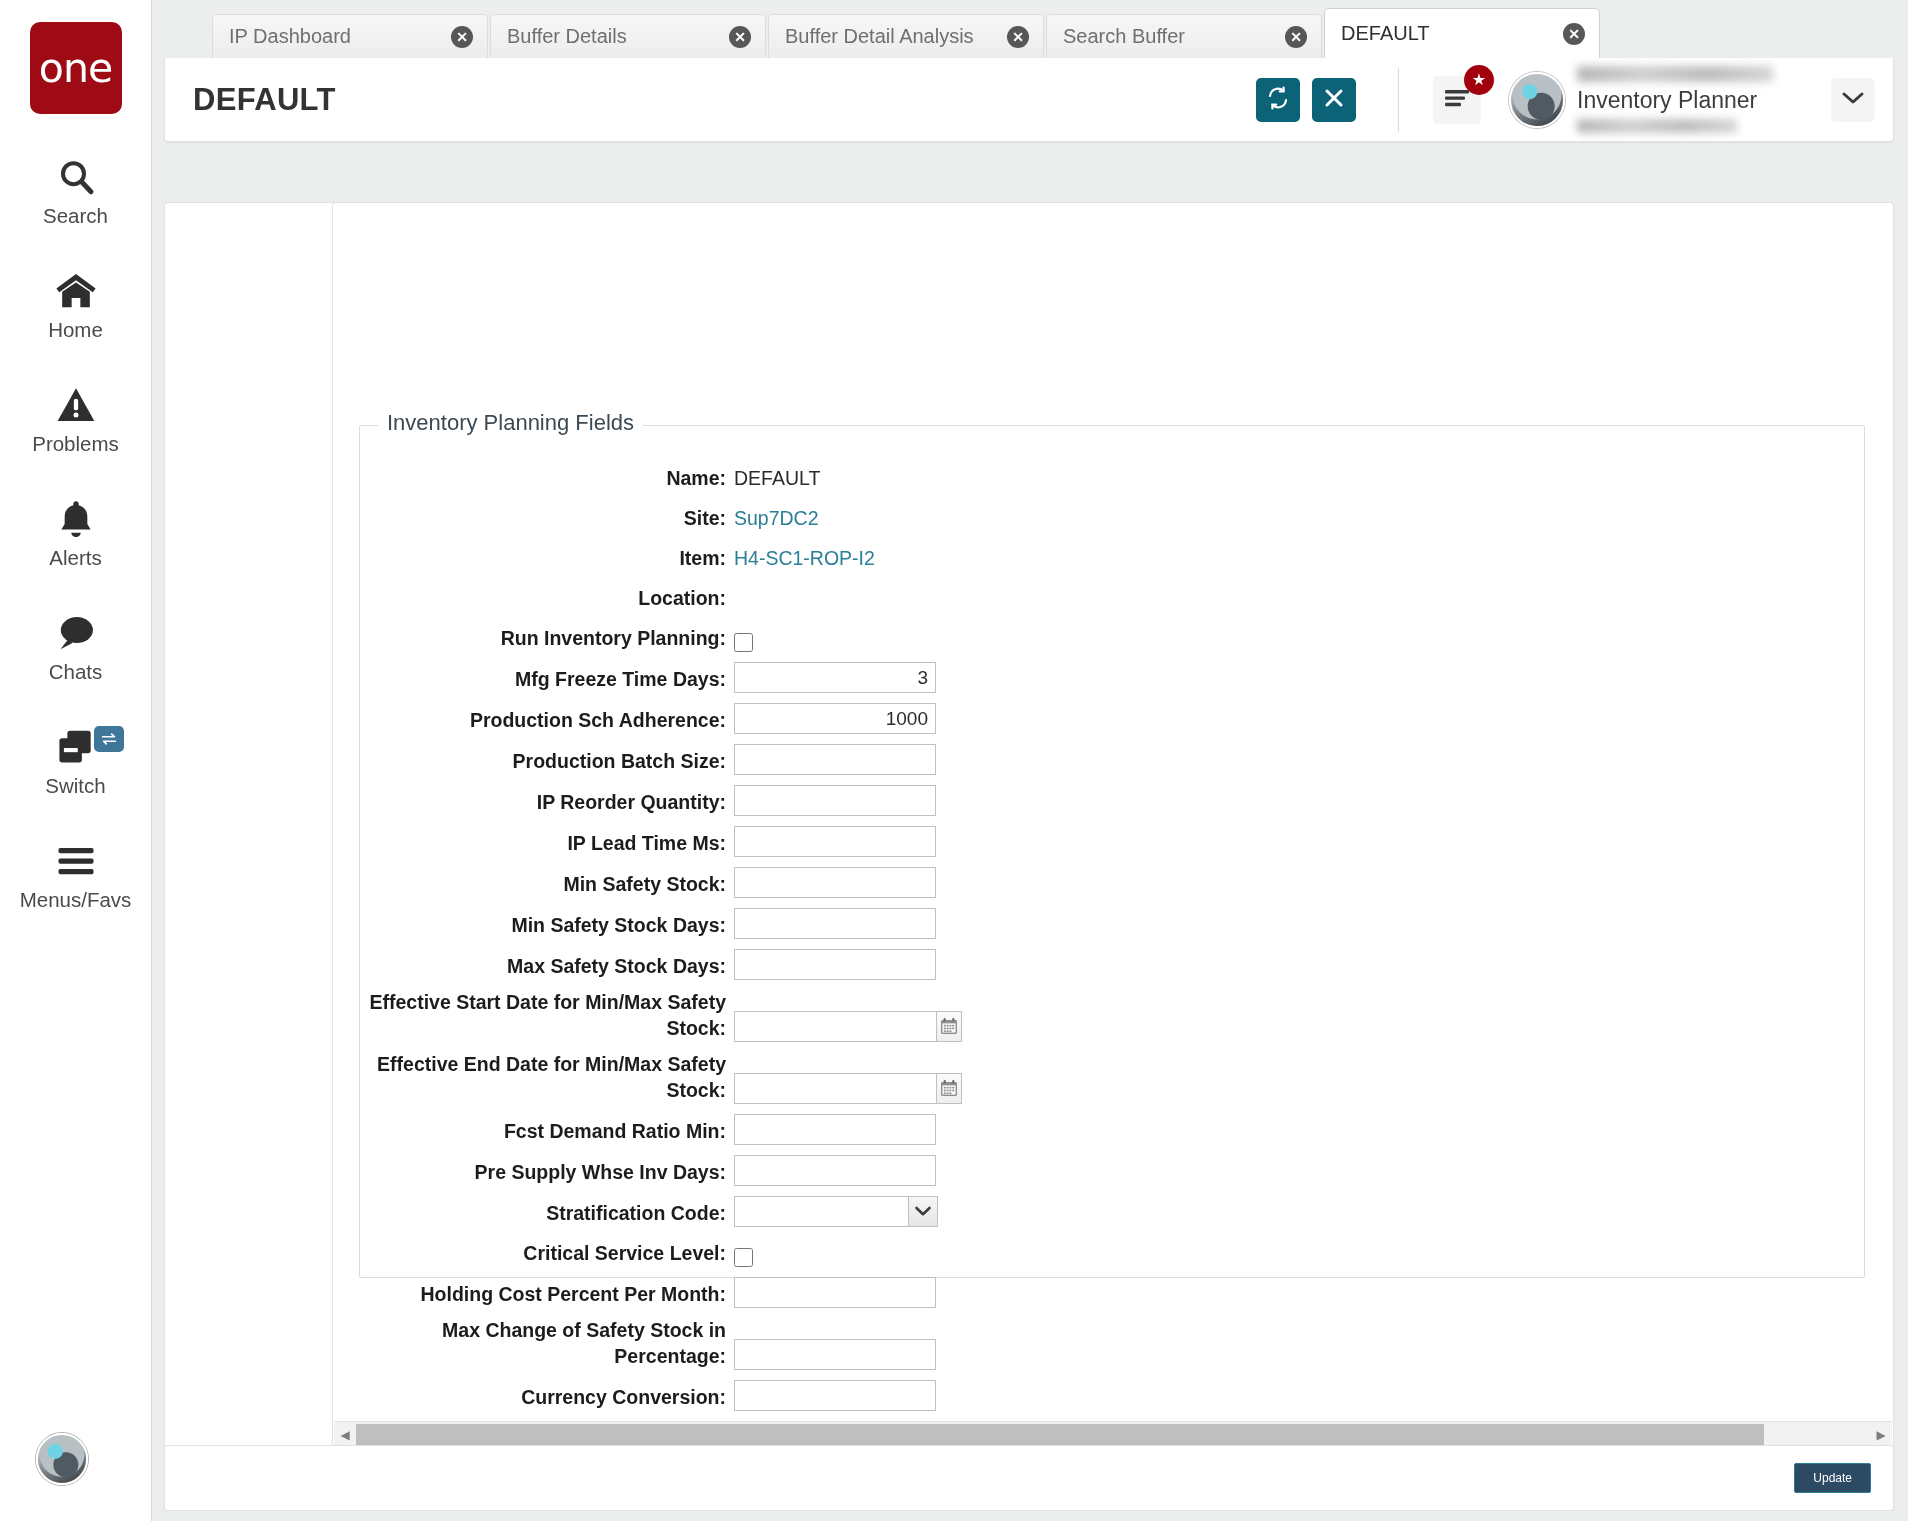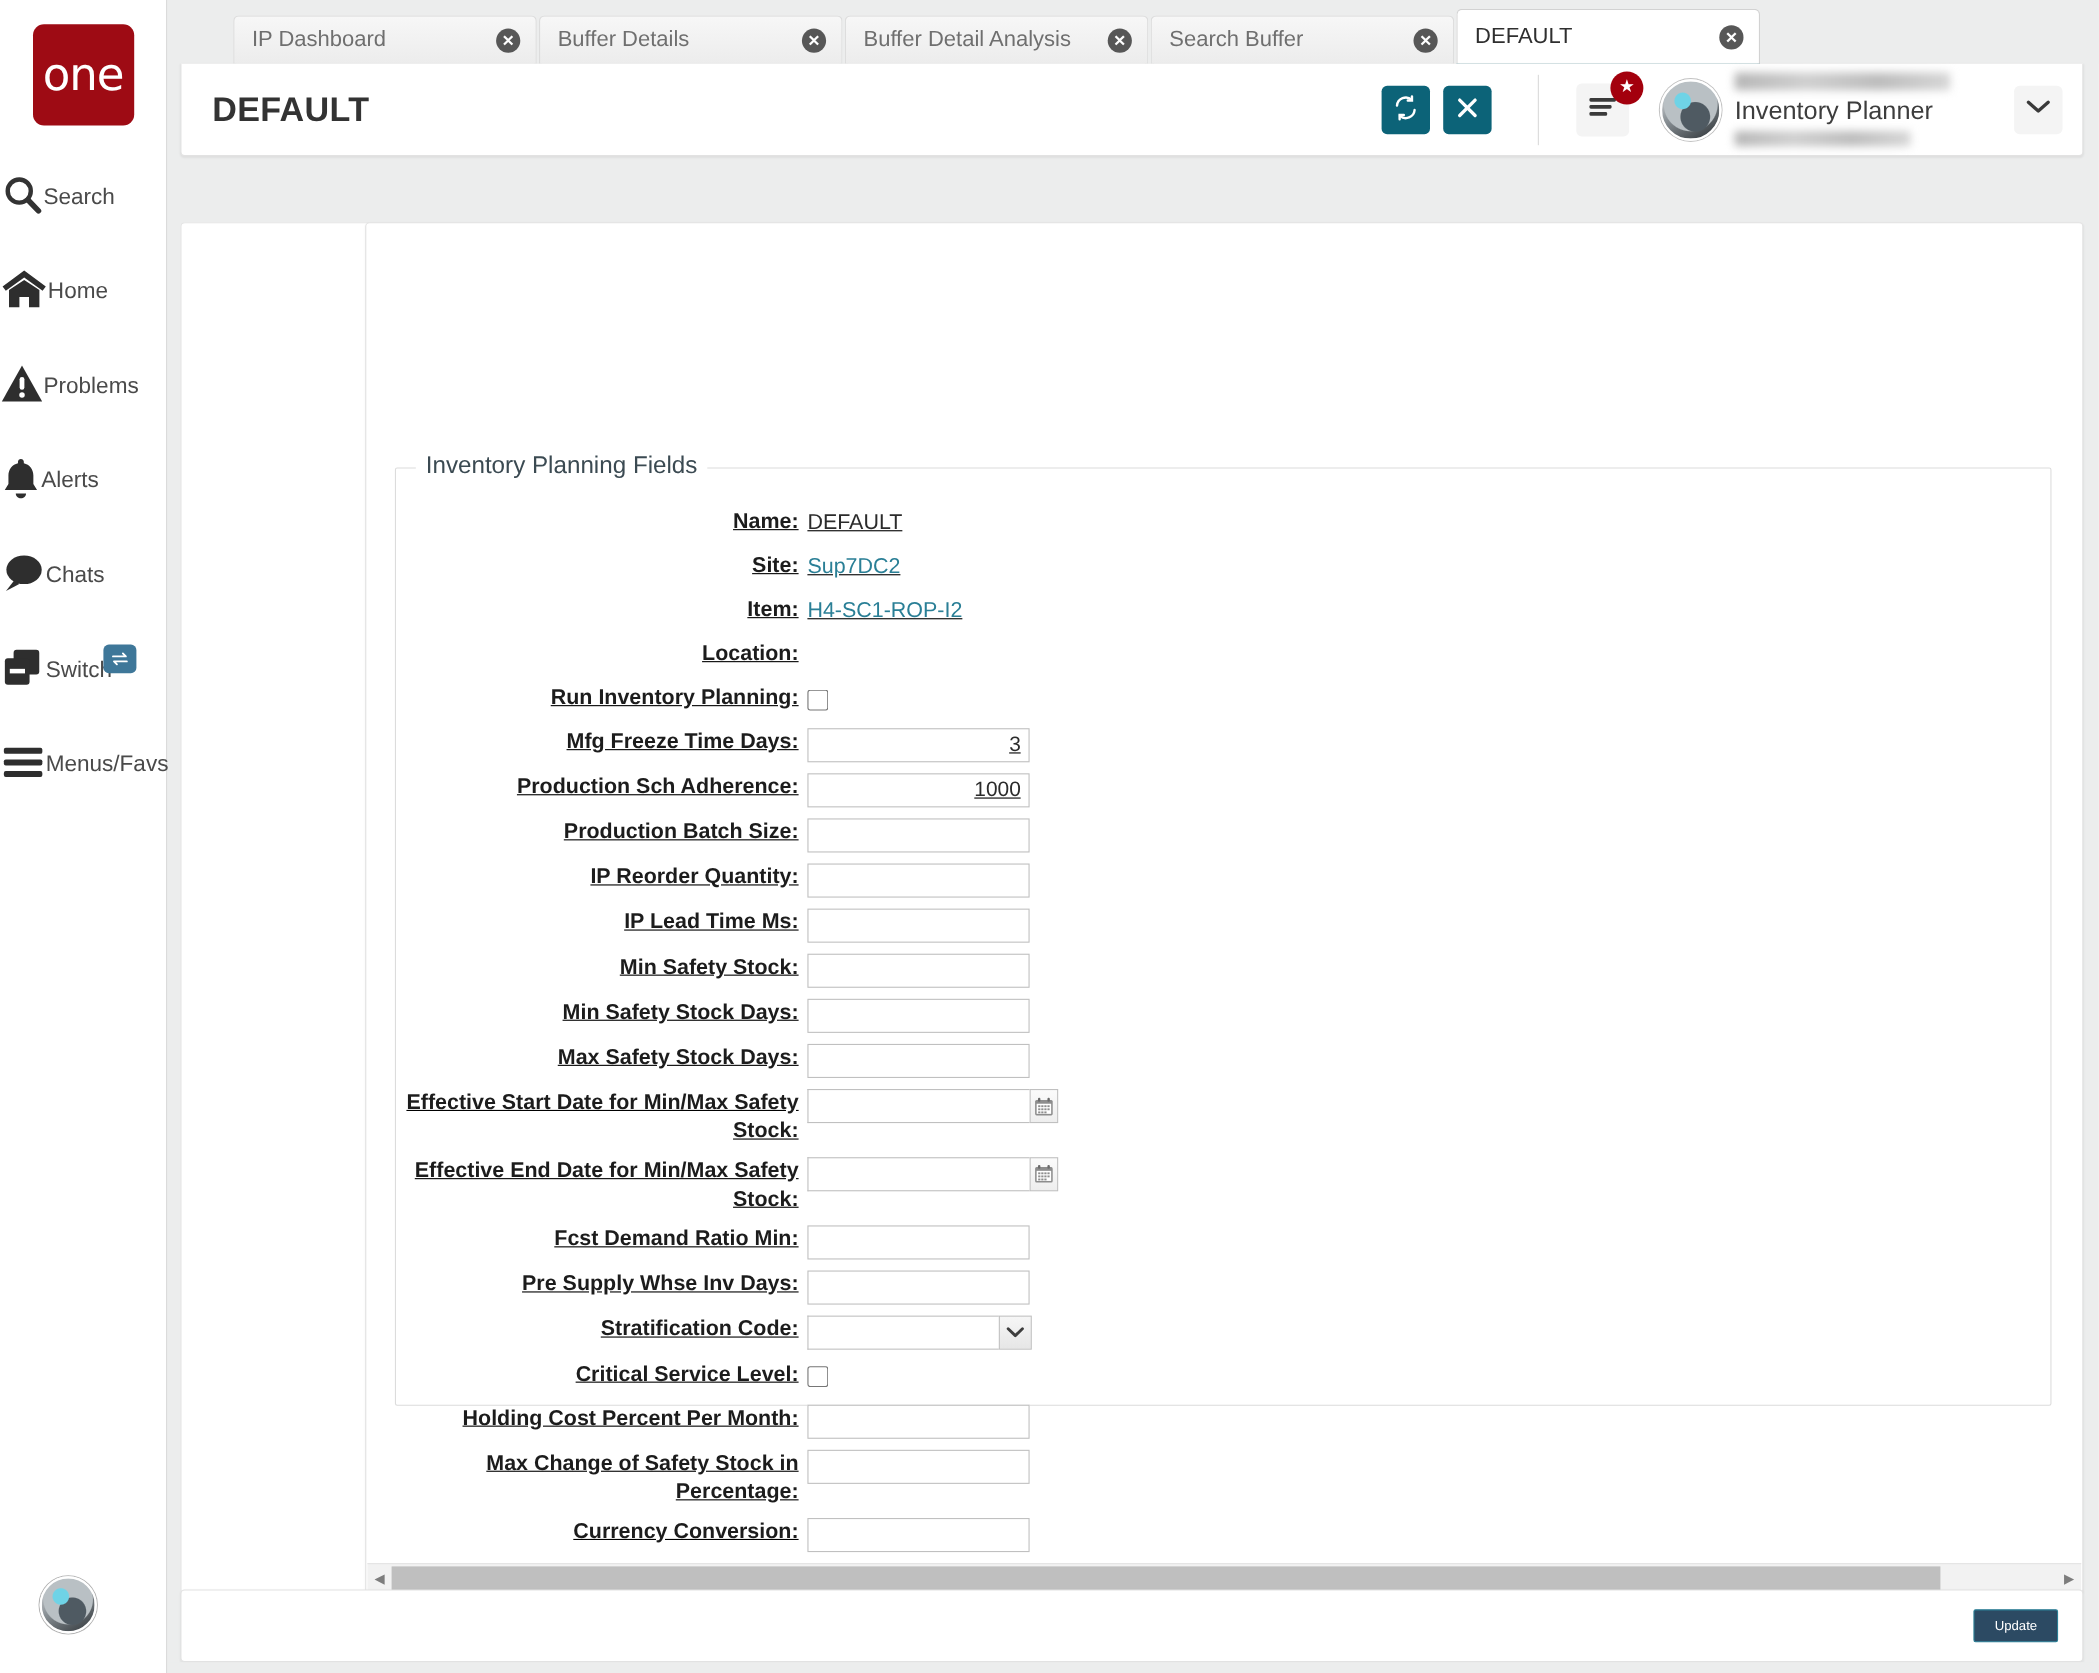--- a/index.html
+++ b/index.html
@@ -44,20 +44,21 @@
     color: #ffffff;
     font-size: 41px;
     font-weight: 400;
     letter-spacing: -1px;
     line-height: 1;
     font-family: "DejaVu Sans", sans-serif;
   }
   .nav-item {
     width: 152px;
     display: flex;
+    flex-direction: column;
     align-items: center;
     margin-top: 40px;
     cursor: pointer;
     position: relative;
   }
   .nav-item .nav-ico {
     height: 46px;
     display: flex; align-items: center; justify-content: center;
     color: #333333;
   }
@@ -301,24 +302,23 @@
     font-family: "Liberation Sans", sans-serif;
   }
 
   .form {
     position: absolute;
     top: 36px; left: 0;
     width: 640px;
   }
   .frow {
     display: flex;
-    align-items: flex-start;
+    align-items: flex-end;
     margin-bottom: 10px;
     min-height: 30px;
-    text-decoration: underline;
   }
   .flabel {
     width: 374px;
     min-width: 374px;
     text-align: right;
     font-size: 19.5px;
     font-weight: bold;
     color: #1c1c1c;
     padding-right: 8px;
     line-height: 1.33;

